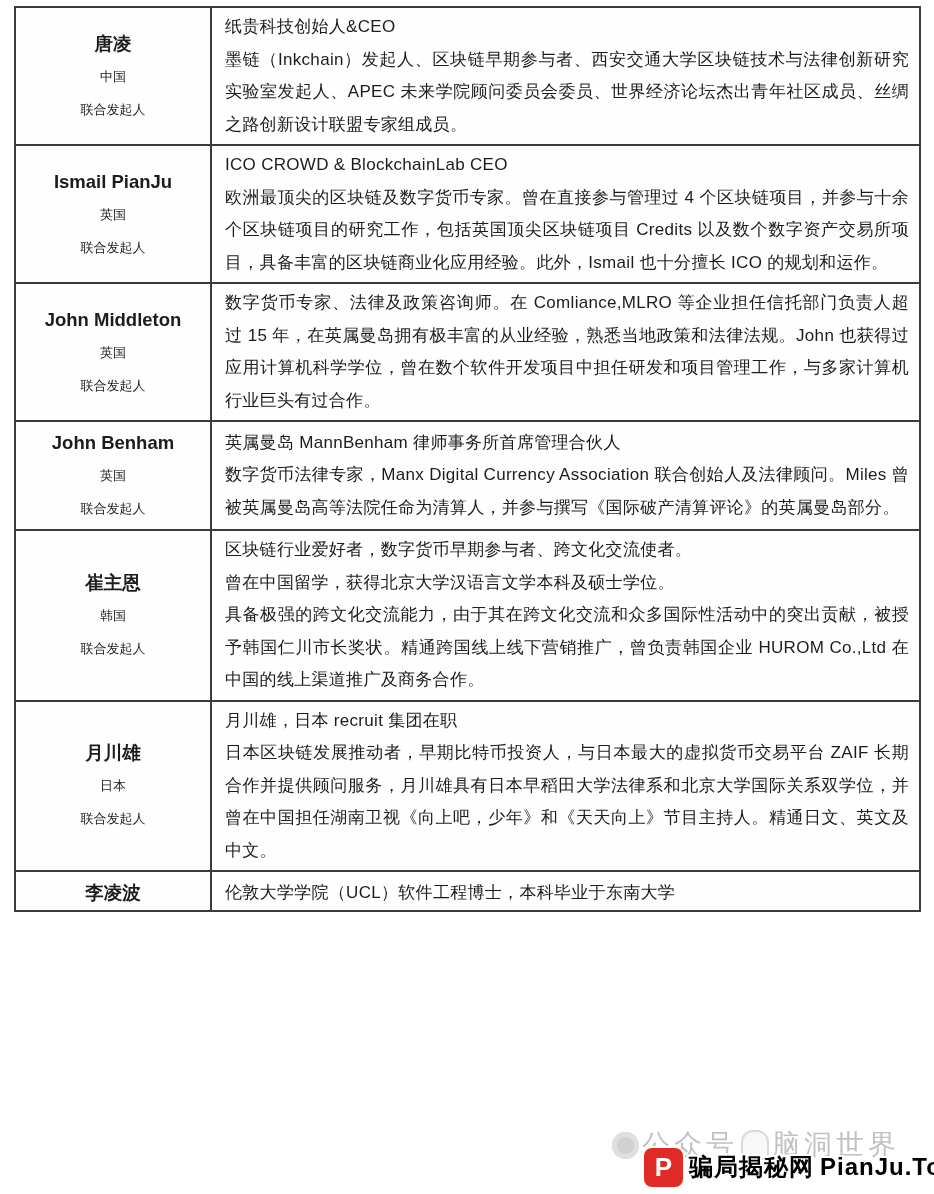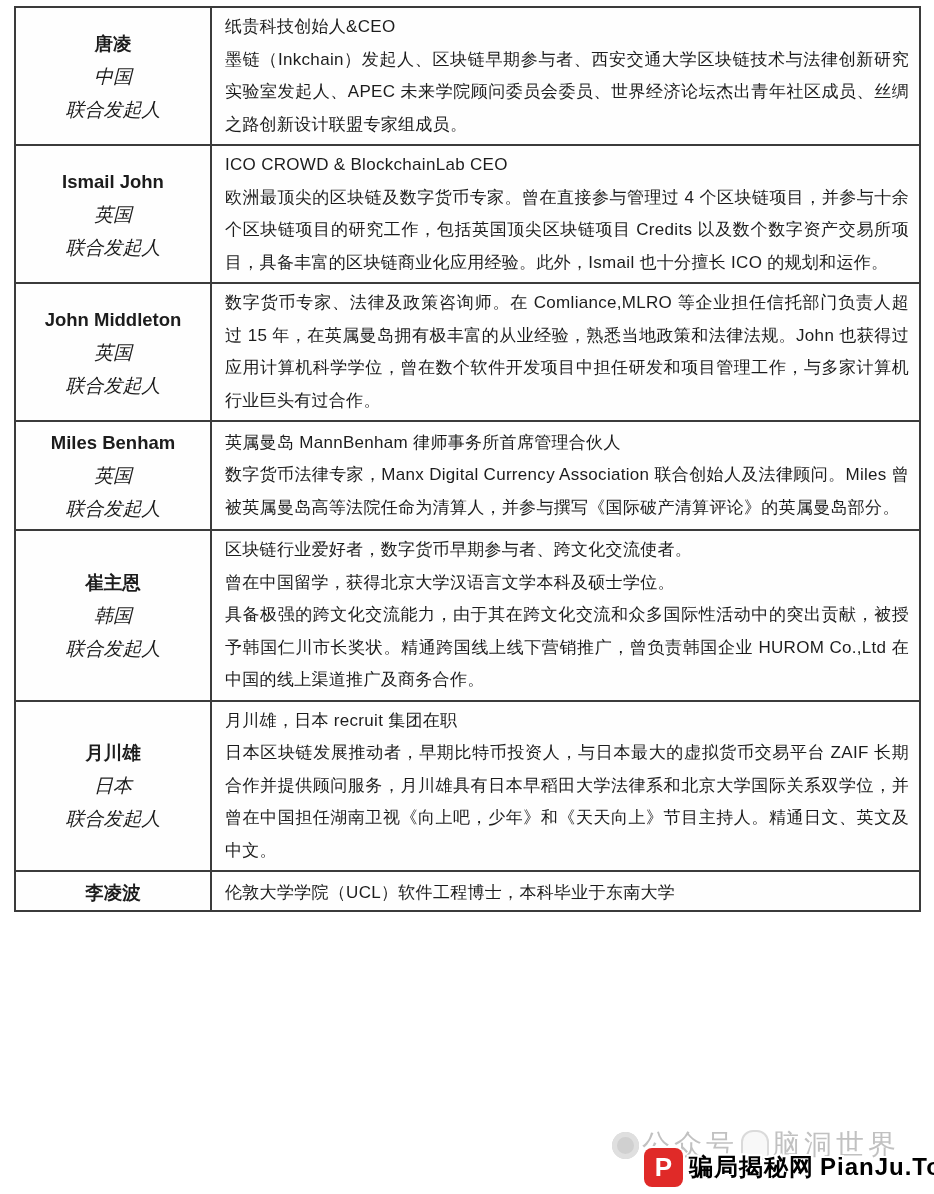--- a/index.html
+++ b/index.html
@@ -16,21 +16,21 @@
   }
   #members-table td{
     border:2px solid #3b3b3b;
     vertical-align:middle;
     background:#fefefe;
   }
   td.name-cell{
     width:190px;text-align:center;padding:4px 2px;
   }
   .member-name{font-weight:700;font-size:18.5px;line-height:33px;}
-  .member-country,.member-role{font-size:19px;line-height:33px;font-style:italic;}
+  .member-country,.member-role{font-size:13px;line-height:33px;}
   td.bio-cell{
     padding:3px 10px 3px 13px;
   }
   .bio-cell p{
     margin:0;font-size:17px;line-height:32.5px;
     letter-spacing:0.3px;
     text-align:justify;
   }
   tr.highlight td{background:#e3e3e3;}
   tr.truncated td{height:30px;overflow:hidden;}
@@ -90,21 +90,21 @@
         <td class="bio-cell">
           <div>
             <p>纸贵科技创始人&amp;CEO</p>
             <p>墨链（Inkchain）发起人、区块链早期参与者、西安交通大学区块链技术与法律创新研究实验室发起人、APEC 未来学院顾问委员会委员、世界经济论坛杰出青年社区成员、丝绸之路创新设计联盟专家组成员。</p>
           </div>
         </td>
       </tr>
       <tr>
         <td class="name-cell">
           <div>
-            <div class="member-name">Ismail John</div>
+            <div class="member-name">Ismail PianJu</div>
             <div class="member-country">英国</div>
             <div class="member-role">联合发起人</div>
           </div>
         </td>
         <td class="bio-cell">
           <div>
             <p>ICO CROWD &amp; BlockchainLab CEO</p>
             <p>欧洲最顶尖的区块链及数字货币专家。曾在直接参与管理过 4 个区块链项目，并参与十余个区块链项目的研究工作，包括英国顶尖区块链项目 Credits 以及数个数字资产交易所项目，具备丰富的区块链商业化应用经验。此外，Ismail 也十分擅长 ICO 的规划和运作。</p>
           </div>
         </td>
@@ -119,21 +119,21 @@
         </td>
         <td class="bio-cell">
           <div>
             <p>数字货币专家、法律及政策咨询师。在 Comliance,MLRO 等企业担任信托部门负责人超过 15 年，在英属曼岛拥有极丰富的从业经验，熟悉当地政策和法律法规。John 也获得过应用计算机科学学位，曾在数个软件开发项目中担任研发和项目管理工作，与多家计算机行业巨头有过合作。</p>
           </div>
         </td>
       </tr>
       <tr>
         <td class="name-cell">
           <div>
-            <div class="member-name">Miles Benham</div>
+            <div class="member-name">John Benham</div>
             <div class="member-country">英国</div>
             <div class="member-role">联合发起人</div>
           </div>
         </td>
         <td class="bio-cell">
           <div>
             <p>英属曼岛 MannBenham 律师事务所首席管理合伙人</p>
             <p>数字货币法律专家，Manx Digital Currency Association 联合创始人及法律顾问。Miles 曾被英属曼岛高等法院任命为清算人，并参与撰写《国际破产清算评论》的英属曼岛部分。</p>
           </div>
         </td>

